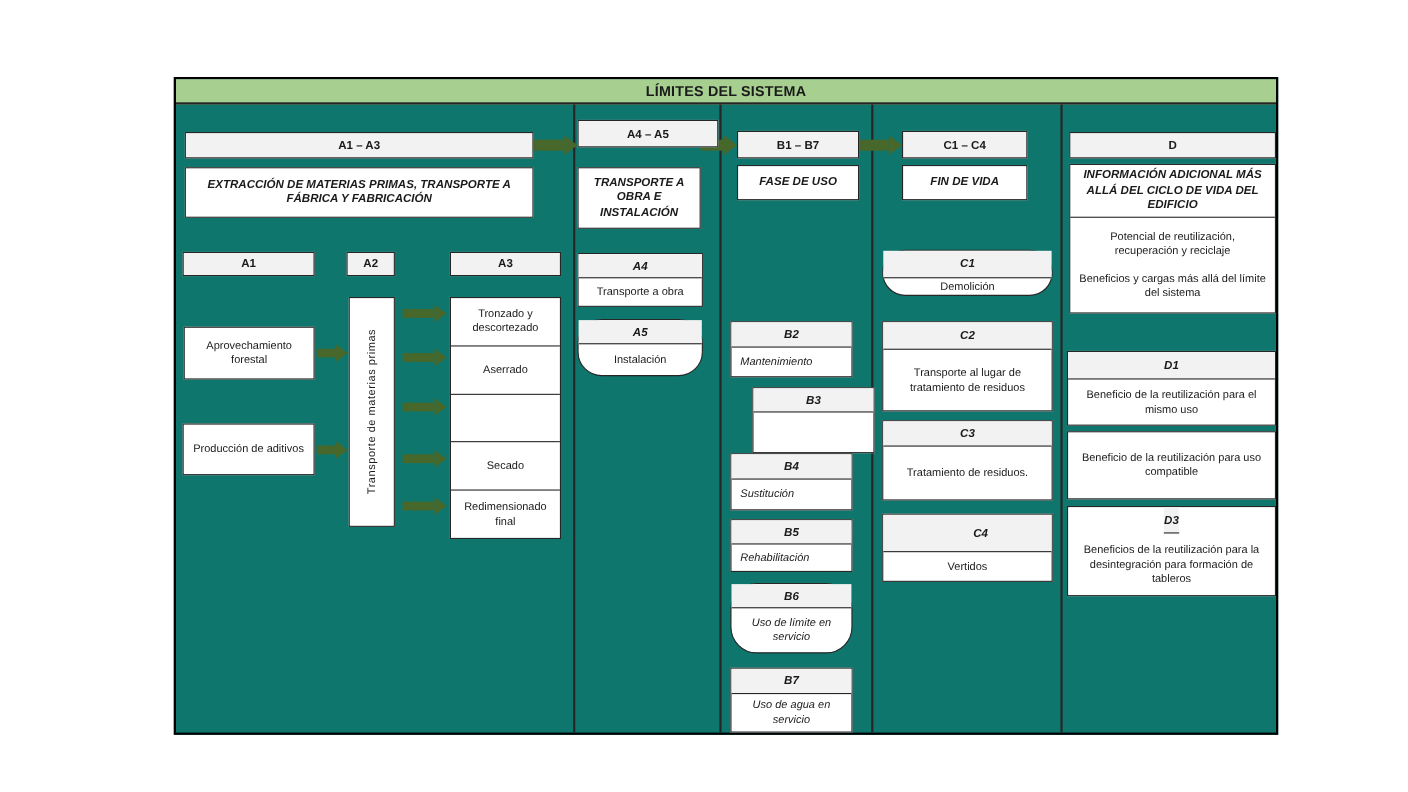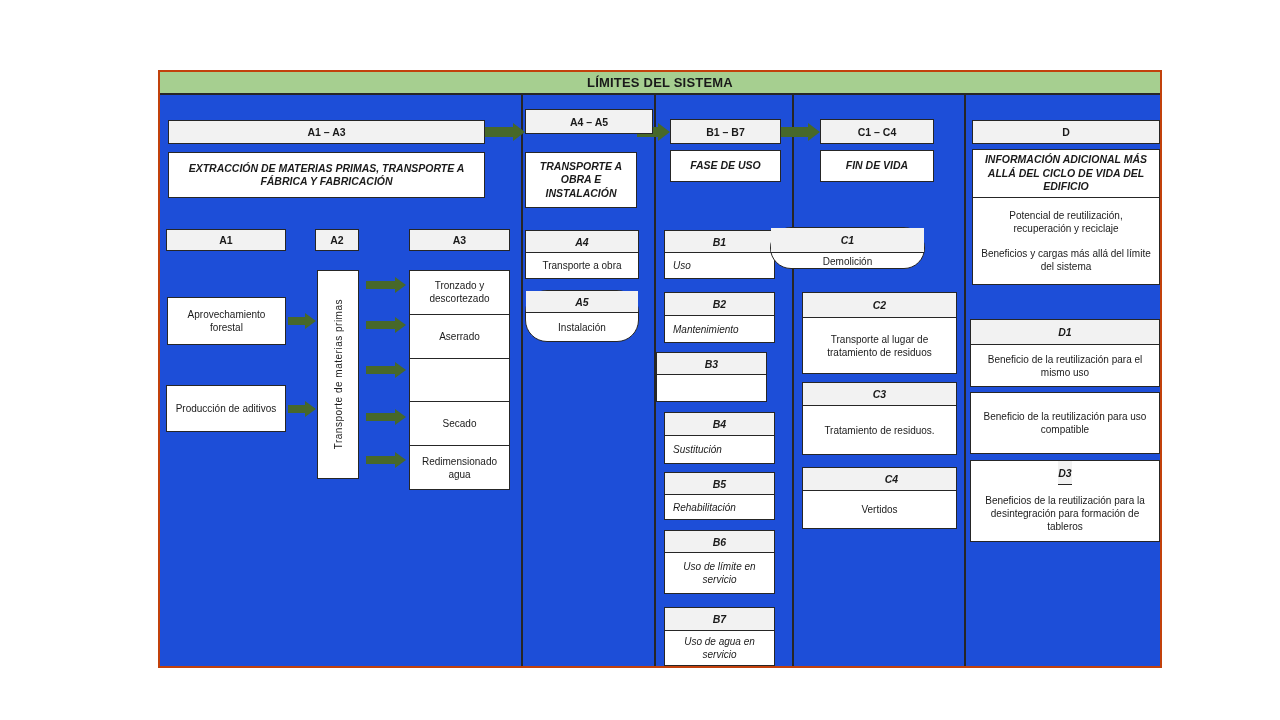--- a/index.html
+++ b/index.html
@@ -1,19 +1,19 @@
 <!DOCTYPE html>
 <html><head>
 <meta charset="utf-8">
 <style>
   * { margin:0; padding:0; box-sizing:border-box; }
   html,body { width:1280px; height:720px; background:#ffffff;
               font-family:"Liberation Sans", sans-serif; color:#1a1a1a; }
   .stage-area { position:absolute; left:158px; top:70px; width:1004px; height:598px;
-                background:#1d4ed8; border:2px solid #c2410c; }
+                background:#0f766e; border:2px solid #000000; }
   .title-bar { position:absolute; left:0; top:0; width:100%; height:23px;
                background:#a6cf90; border-bottom:2px solid #262626;
                display:flex; align-items:center; justify-content:center;
                font-weight:bold; font-size:13px; letter-spacing:.2px; }
   .divider { position:absolute; top:23px; bottom:0; width:2px; background:#262626; }
   .box { position:absolute; background:#ffffff; border:1.6px solid #262626; }
   .label-box { background:#f2f2f2; display:flex; align-items:center; justify-content:center;
                font-weight:bold; font-size:10.5px; }
   .subtitle-box { display:flex; align-items:center; justify-content:center; text-align:center;
                   font-weight:bold; font-style:italic; font-size:10.5px; padding:2px 6px; line-height:1.25; }
@@ -73,21 +73,21 @@
 
   <div class="box vtext" style="left:157px; top:198px; width:42px; height:209px;">
     <span>Transporte de materias primas</span>
   </div>
 
   <div class="cellstack" style="left:249px; top:198px; width:101px; height:220px;">
     <div class="cell">Tronzado y descortezado</div>
     <div class="cell">Aserrado</div>
     <div class="cell"></div>
     <div class="cell">Secado</div>
-    <div class="cell">Redimensionado agua</div>
+    <div class="cell">Redimensionado final</div>
   </div>
 
   <div class="arrow small" style="left:128px; top:241px; width:28px;">
     <div class="shaft"></div>
       <div class="head"></div>
     </div>
   <div class="arrow small" style="left:128px; top:329px; width:28px;">
     <div class="shaft"></div>
       <div class="head"></div>
     </div>
@@ -134,66 +134,62 @@
     <div class="stage-body">Transporte a obra</div>
   </div>
   <div class="stage" style="left:365px; top:218px; width:114px; height:52px;border-radius:22px;">
     <div class="stage-head" style="height:22px;">A5</div>
     <div class="stage-body">Instalación</div>
   </div>
 
   <div class="box label-box" style="left:510px; top:47px; width:111px; height:25px;">B1 – B7</div>
   <div class="box subtitle-box" style="left:510px; top:78px; width:111px; height:32px;">FASE DE USO</div>
 
-  <div class="stage" style="left:504px; top:158px; width:111px; height:49px;">
-    <div class="stage-head" style="height:22px;">B1</div>
-    <div class="stage-body left italic">Uso</div>
-  </div>
   <div class="stage" style="left:504px; top:220px; width:111px; height:51px;">
     <div class="stage-head" style="height:23px;">B2</div>
     <div class="stage-body left italic">Mantenimiento</div>
   </div>
-  <div class="stage" style="left:496px; top:280px; width:111px; height:50px;gap:42px;">
+  <div class="stage" style="left:524px; top:280px; width:111px; height:60px;gap:42px;">
     <div class="stage-head" style="height:22px;">B3</div>
     <div class="stage-body left italic">Reparación</div>
   </div>
   <div class="stage" style="left:504px; top:340px; width:111px; height:52px;">
     <div class="stage-head" style="height:23px;">B4</div>
     <div class="stage-body left italic">Sustitución</div>
   </div>
   <div class="stage" style="left:504px; top:400px; width:111px; height:48px;">
     <div class="stage-head" style="height:22px;">B5</div>
     <div class="stage-body left italic">Rehabilitación</div>
   </div>
-  <div class="stage" style="left:504px; top:458px; width:111px; height:64px;">
+  <div class="stage" style="left:504px; top:458px; width:111px; height:64px;border-radius:24px;">
     <div class="stage-head" style="height:22px;">B6</div>
     <div class="stage-body italic">Uso de límite en servicio</div>
   </div>
   <div class="stage" style="left:504px; top:535px; width:111px; height:59px;">
     <div class="stage-head" style="height:23px;">B7</div>
     <div class="stage-body italic">Uso de agua en servicio</div>
   </div>
 
   <div class="box label-box" style="left:660px; top:47px; width:114px; height:25px;">C1 – C4</div>
   <div class="box subtitle-box" style="left:660px; top:78px; width:114px; height:32px;">FIN DE VIDA</div>
 
-  <div class="stage" style="left:610px; top:155px; width:155px; height:42px;border-radius:21px;">
+  <div class="stage" style="left:642px; top:155px; width:155px; height:42px;border-radius:21px;">
     <div class="stage-head" style="height:25px;">C1</div>
     <div class="stage-body">Demolición</div>
   </div>
   <div class="stage" style="left:642px; top:220px; width:155px; height:82px;">
     <div class="stage-head" style="height:25px;">C2</div>
     <div class="stage-body">Transporte al lugar de tratamiento de residuos</div>
   </div>
   <div class="stage" style="left:642px; top:310px; width:155px; height:73px;">
     <div class="stage-head" style="height:23px;">C3</div>
     <div class="stage-body">Tratamiento de residuos.</div>
   </div>
   <div class="stage" style="left:642px; top:395px; width:155px; height:62px;">
-    <div class="stage-head" style="height:23px;padding-left:24px;">C4</div>
+    <div class="stage-head" style="height:34px;padding-left:24px;">C4</div>
     <div class="stage-body">Vertidos</div>
   </div>
 
   <div class="box label-box" style="left:812px; top:48px; width:188px; height:24px;">D</div>
 
   <div class="dinfo" style="left:812px; top:77px; width:188px; height:136px;">
     <div class="dinfo-title">INFORMACIÓN ADICIONAL MÁS ALLÁ DEL CICLO DE VIDA DEL EDIFICIO</div>
     <div class="dinfo-body">
       <div>Potencial de reutilización, recuperación y reciclaje</div>
       <div>Beneficios y cargas más allá del límite del sistema</div>

